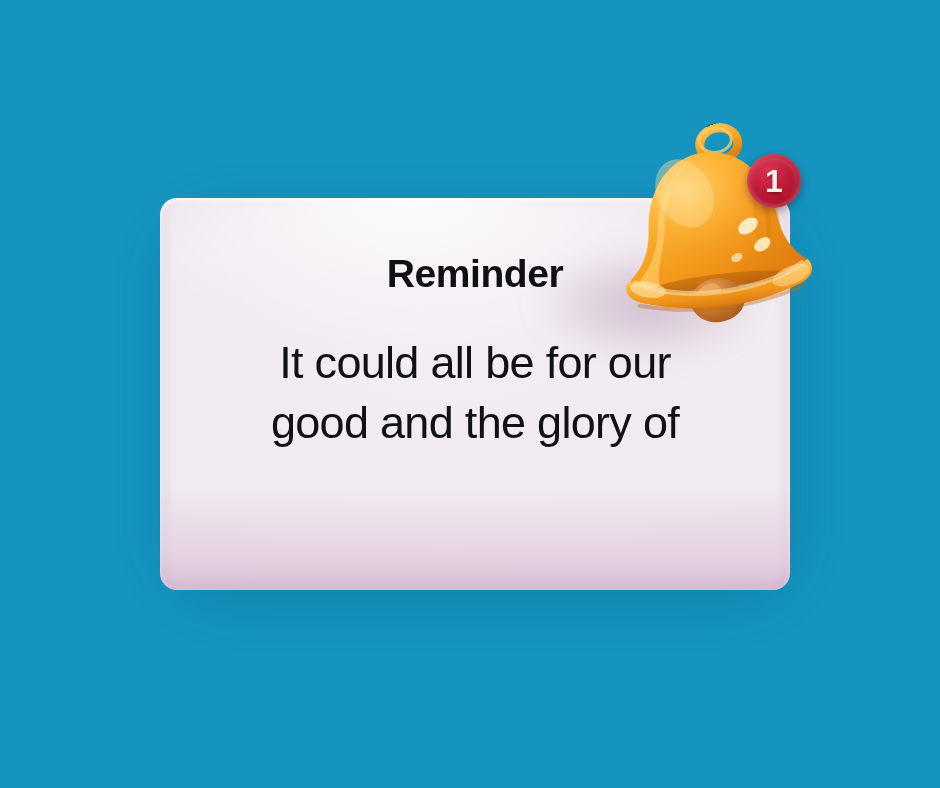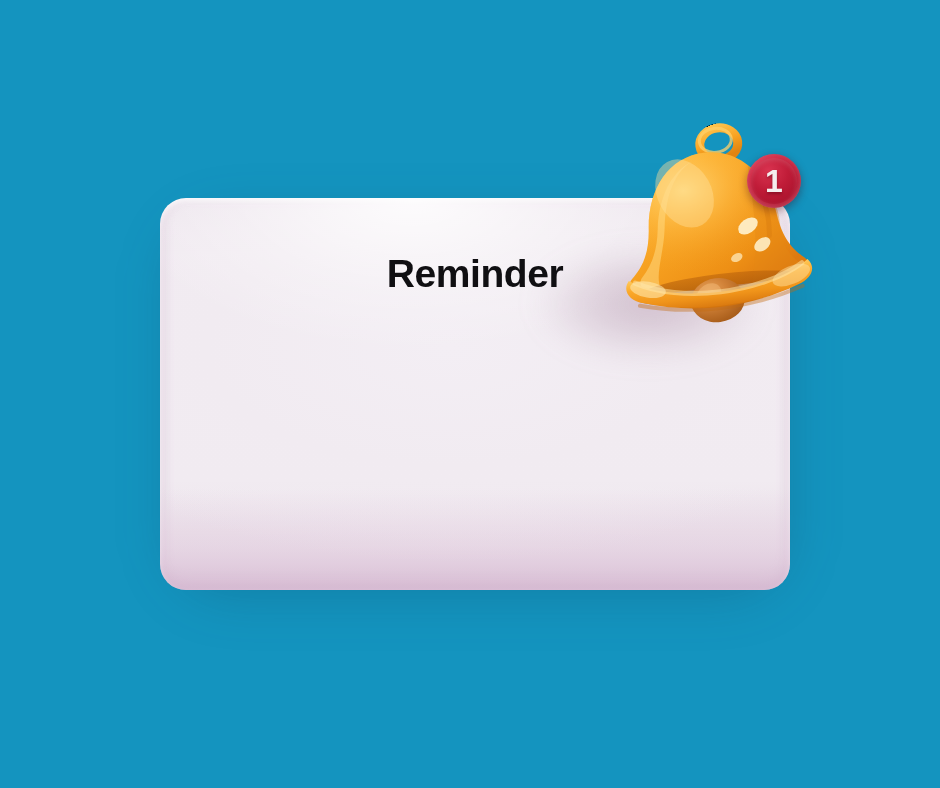--- a/index.html
+++ b/index.html
@@ -35,21 +35,21 @@
     filter: blur(26px);
     z-index: 1;
   }
 
   .card {
     position: absolute;
     left: 160px;
     top: 198px;
     width: 630px;
     height: 392px;
-    border-radius: 26px;
+    border-radius: 17px;
     z-index: 2;
     background:
       radial-gradient(ellipse 70% 55% at 46% 38%, #f3eef4 0%, #f1ebf1 55%, rgba(241,235,241,0) 100%),
       linear-gradient(180deg, #ece4ec 0%, #f2ecf2 16%, #f1ebf1 72%, #e8dde6 93%, #dfd0dc 100%),
       linear-gradient(90deg, #dccfda 0%, #ece4ec 3.5%, #f1ebf1 12%, #f1ebf1 88%, #e9dfe8 96.5%, #dccfda 100%);
     box-shadow:
       inset 0 3px 6px rgba(255,255,255,0.95),
       inset 0 -6px 14px rgba(198,168,192,0.30),
       inset 4px 0 10px rgba(215,190,212,0.30),
       inset -4px 0 10px rgba(215,190,212,0.30);
@@ -184,20 +184,22 @@
 
   <div class="card">
     <div class="card-sheen"></div>
     <div class="card-bell-shadow"></div>
     <div class="card-bottom-glow"></div>
 
     <div class="card-content">
       <div class="card-title">Reminder</div>
 
       <div class="card-body">
+        <div>It could all be for our</div>
+        <div>good and the glory of</div>
       </div>
     </div>
   </div>
 
   <div class="bell-wrap">
     <svg class="bell-svg" viewBox="0 0 215 200">
       <defs>
         <linearGradient id="bellMain" x1="0.12" y1="0.08" x2="0.86" y2="0.92">
           <stop offset="0%" stop-color="#FFC247"></stop>
           <stop offset="22%" stop-color="#FBAE2C"></stop>

